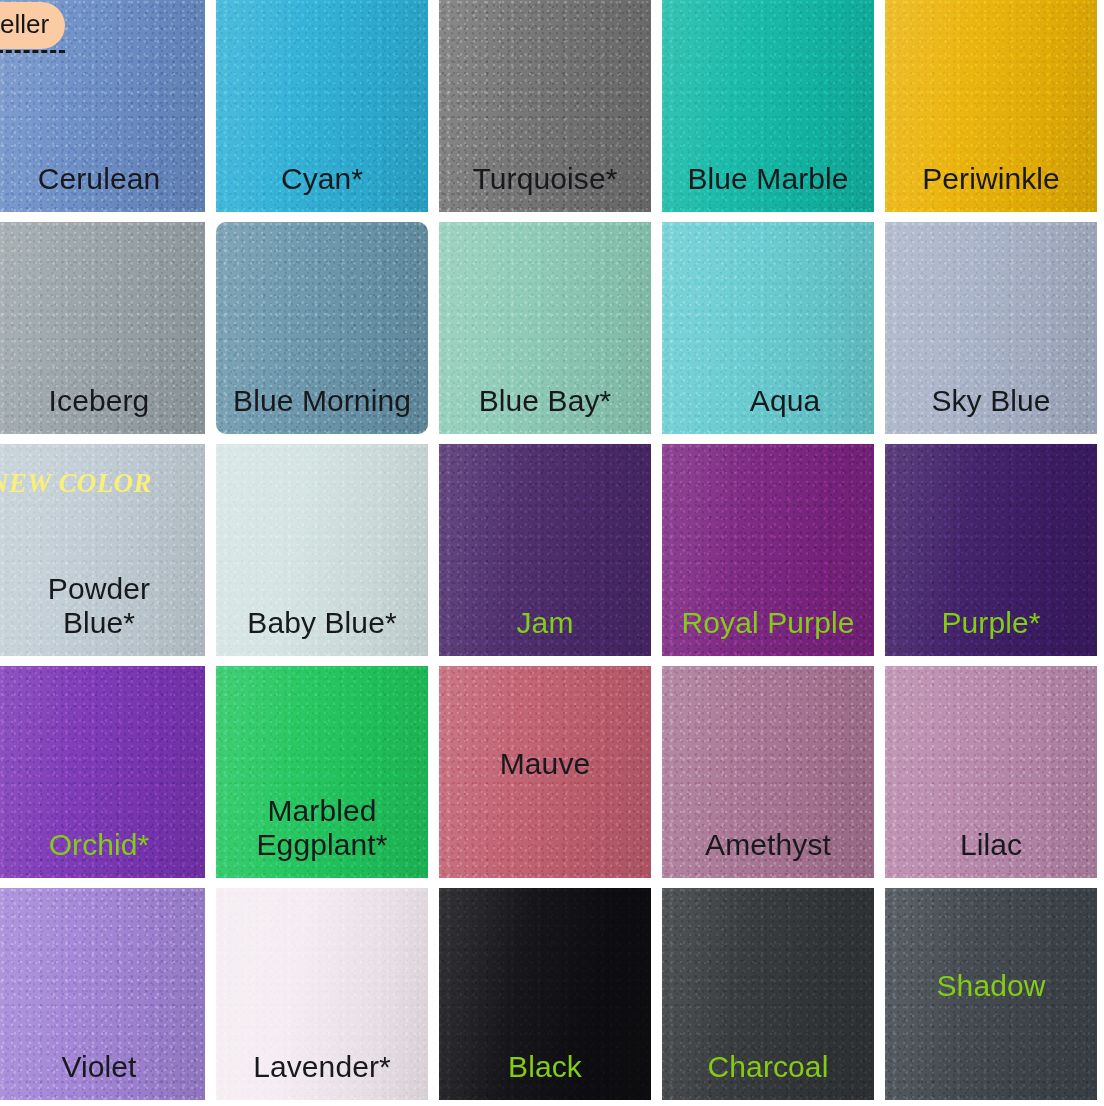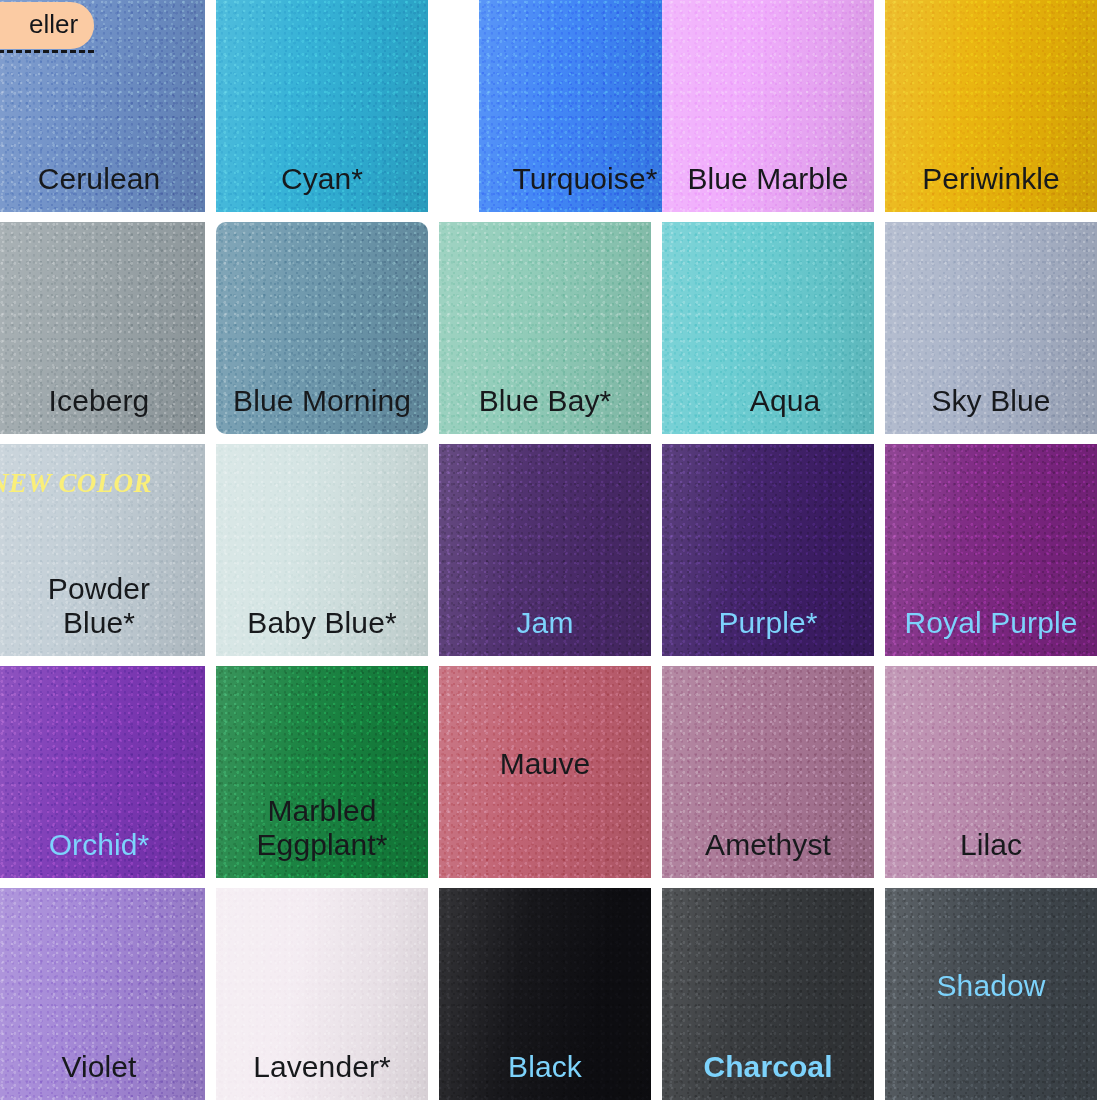--- a/index.html
+++ b/index.html
@@ -75,21 +75,21 @@
     z-index: 3;
     width: 100%;
     text-align: center;
     font-size: 30px;
     line-height: 34px;
     letter-spacing: .1px;
     padding: 0 6px 16px;
     white-space: pre-line;
     font-family: "Liberation Sans", sans-serif;
   }
-  .swatch.dark  .swatch-label { color: #7dd3fc; }
+  .swatch.dark  .swatch-label { color: #84cc16; }
   .swatch.light .swatch-label { color: #17191c; }
 
   
   .new-color-flag {
     position: absolute;
     z-index: 4;
     left: -4px;
     top: 24px;
     font-family: "Liberation Serif", serif;
     font-weight: bold;
@@ -114,21 +114,20 @@
     background: #fbcba3;
     border-radius: 0 24px 24px 0;
     font-size: 26px;
     color: #14161a;
     white-space: nowrap;
   }
   #best-seller-badge .badge-text {
     position: relative;
     display: inline-block;
     padding-bottom: 2px;
-    margin-left: 29px;
   }
   #best-seller-badge .badge-underline {
     position: absolute;
     left: -30px;
     right: 0;
     bottom: -4px;
     height: 0;
     border-bottom: 3px dashed #14161a;
   }
 </style>
@@ -139,26 +138,26 @@
     <div class="swatch light" style="background: rgb(108, 142, 198);">
       <div class="sheen"></div>
       <div class="tex"></div>
       <div class="swatch-label">Cerulean</div>
     </div>
     <div class="swatch light" style="background: rgb(47, 176, 214);">
       <div class="sheen"></div>
       <div class="tex"></div>
       <div class="swatch-label">Cyan*</div>
     </div>
-    <div class="swatch light" style="background: #3b82f6; margin-left: 40px;">
+    <div class="swatch light" style="background: #737373;">
       <div class="sheen"></div>
       <div class="tex"></div>
       <div class="swatch-label">Turquoise*</div>
     </div>
-    <div class="swatch light" style="background: #f0abfc;">
+    <div class="swatch light" style="background: #14b8a6;">
       <div class="sheen"></div>
       <div class="tex"></div>
       <div class="swatch-label">Blue Marble</div>
     </div>
     <div class="swatch light" style="background: #eab308;">
       <div class="sheen"></div>
       <div class="tex"></div>
       <div class="swatch-label">Periwinkle</div>
     </div>
     <div class="swatch light" style="background: rgb(154, 164, 168);">
@@ -196,36 +195,36 @@
     <div class="swatch light" style="background: rgb(212, 228, 227); justify-content: center;">
       <div class="sheen"></div>
       <div class="tex"></div>
       <div class="swatch-label">Baby Blue*</div>
     </div>
     <div class="swatch dark" style="background: rgb(74, 42, 106);">
       <div class="sheen"></div>
       <div class="tex"></div>
       <div class="swatch-label">Jam</div>
     </div>
+    <div class="swatch dark" style="background: rgb(123, 36, 128);">
+      <div class="sheen"></div>
+      <div class="tex"></div>
+      <div class="swatch-label">Royal Purple</div>
+    </div>
     <div class="swatch dark" style="background: rgb(61, 29, 102);">
       <div class="sheen"></div>
       <div class="tex"></div>
       <div class="swatch-label">Purple*</div>
     </div>
-    <div class="swatch dark" style="background: rgb(123, 36, 128);">
-      <div class="sheen"></div>
-      <div class="tex"></div>
-      <div class="swatch-label">Royal Purple</div>
-    </div>
     <div class="swatch dark" style="background: rgb(123, 54, 181);">
       <div class="sheen"></div>
       <div class="tex"></div>
       <div class="swatch-label">Orchid*</div>
     </div>
-    <div class="swatch light" style="background: #15803d; justify-content: center;">
+    <div class="swatch light" style="background: #22c55e; justify-content: center;">
       <div class="sheen"></div>
       <div class="tex"></div>
       <div class="swatch-label">Marbled
 Eggplant*</div>
     </div>
     <div class="swatch light" style="background: rgb(192, 95, 112); align-items: center;">
       <div class="sheen"></div>
       <div class="tex"></div>
       <div class="swatch-label">Mauve</div>
     </div>
@@ -247,21 +246,21 @@
     <div class="swatch light" style="background: rgb(244, 236, 242);">
       <div class="sheen"></div>
       <div class="tex"></div>
       <div class="swatch-label">Lavender*</div>
     </div>
     <div class="swatch dark" style="background: rgb(14, 14, 18);">
       <div class="sheen"></div>
       <div class="tex"></div>
       <div class="swatch-label">Black</div>
     </div>
-    <div class="swatch dark" style="background: rgb(51, 54, 57); font-weight: bold;">
+    <div class="swatch dark" style="background: rgb(51, 54, 57);">
       <div class="sheen"></div>
       <div class="tex"></div>
       <div class="swatch-label">Charcoal</div>
     </div>
     <div class="swatch dark" style="background: rgb(63, 70, 76); align-items: center;">
       <div class="sheen"></div>
       <div class="tex"></div>
       <div class="swatch-label">Shadow</div>
     </div>
   </div>

